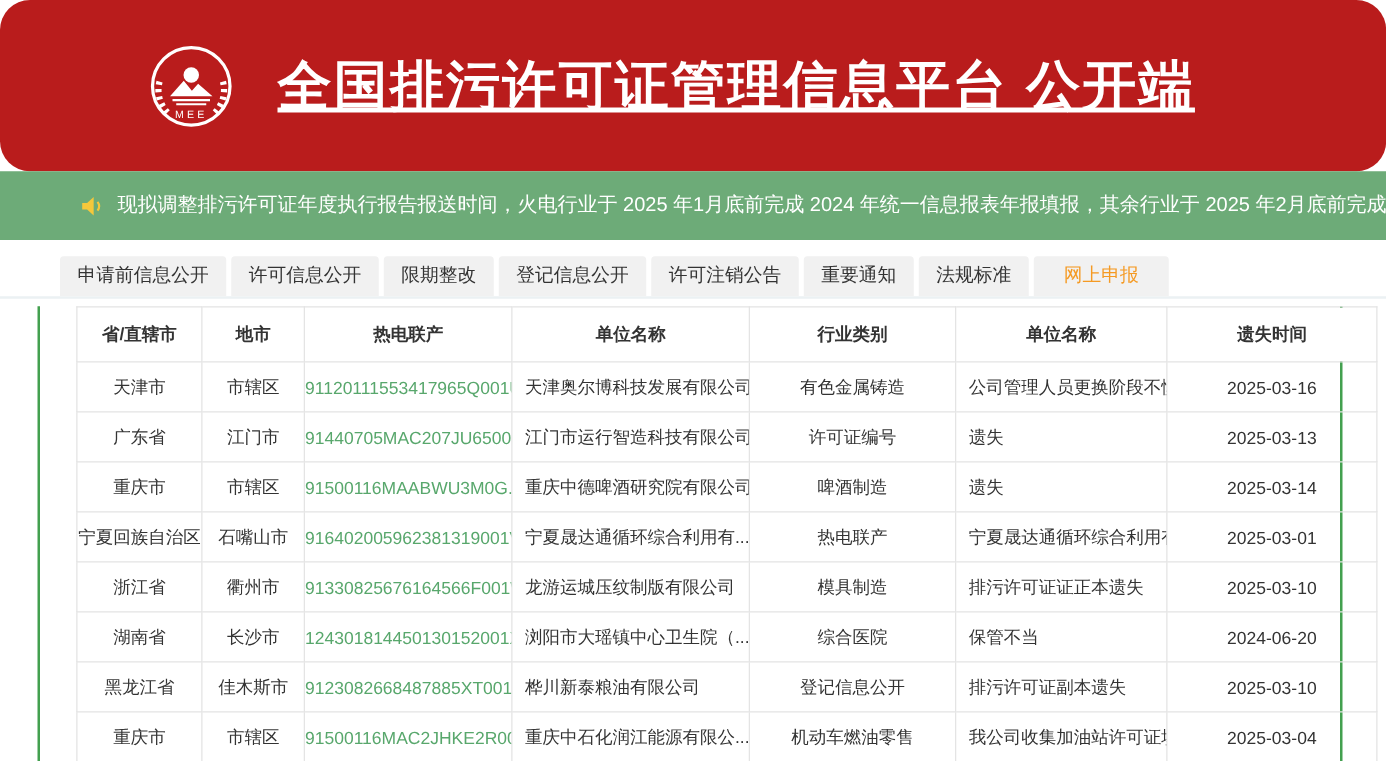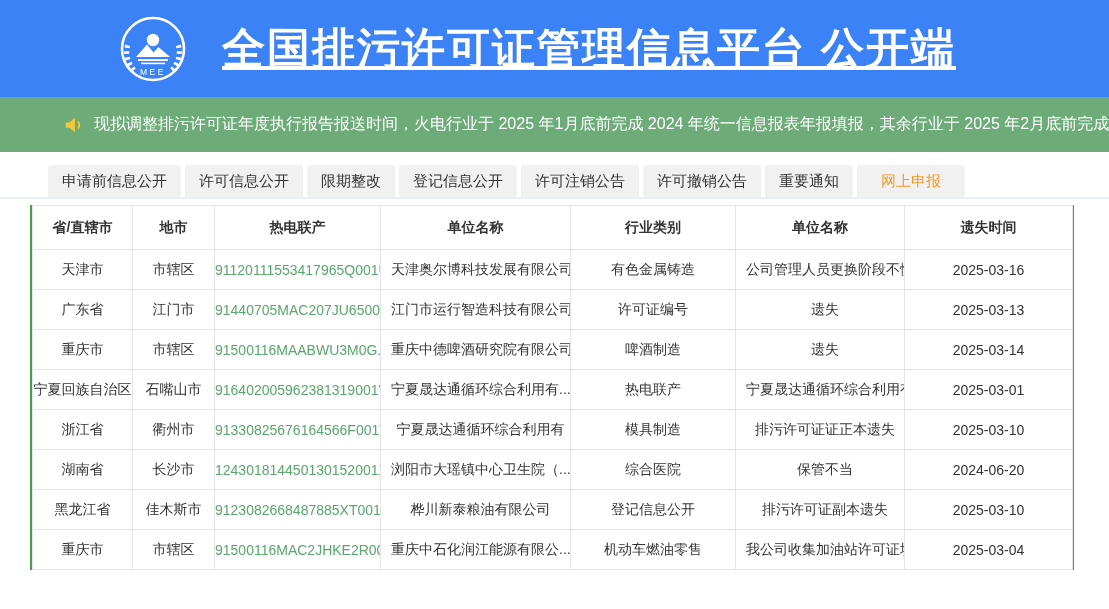--- a/index.html
+++ b/index.html
@@ -1,47 +1,47 @@
 <!DOCTYPE html>
 <html><head>
 <meta charset="utf-8">
 <style>
   * { margin:0; padding:0; box-sizing:border-box; }
   html,body { width:1109px; height:609px; overflow:hidden; background:#fff;
     font-family:"Liberation Sans","DejaVu Sans",sans-serif; }
 
   
-  .site-header { height:97px; background:#3b82f6; display:flex; align-items:center; }
+  .site-header { height:137px; background:#b91c1c; display:flex; align-items:center;border-radius:24px; }
   .header-inner { display:flex; align-items:center; margin-left:120px; }
   .logo { width:66px; height:66px; margin-right:36px; flex:none; }
   .site-title { color:#fff; font-size:43px; font-weight:bold; letter-spacing:2px; white-space:nowrap;text-decoration:underline; }
 
   
   .notice-bar { height:55px; background:#6dab78; display:flex; align-items:center;
     padding-left:64px; overflow:hidden; white-space:nowrap; }
   .speaker { flex:none; margin-right:9px; display:flex; align-items:center; }
   .notice-text { color:#fff; font-size:16px; }
 
   
   .tabs { margin-top:13px; height:34px; display:flex; align-items:flex-end; gap:4px;
     padding:0 30px 0 48px; border-bottom:2px solid #ebf1f3; }
   .tab { height:32px; line-height:32px; padding:0 14px; background:#f1f1f1; color:#333;
     font-size:15px; border-radius:3px 3px 0 0; cursor:pointer; white-space:nowrap; }
   .tab.active { background:#4c9e53; color:#fff; }
   .tab.highlight { color:#f59a23; padding:0 24px; }
 
   
   .table-wrap { margin:6px 0 0 30px; width:1044px;
-    border-left:2px solid #43a04f; border-right:2px solid #43a04f; }
+    border-left:2px solid #43a04f; border-right:2px solid #43a04f;padding-left:29px; }
   table { width:100%; border-collapse:collapse; table-layout:fixed; }
   th, td { border:1px solid #e4e4e4; font-size:14px; color:#333;
     text-align:center; white-space:nowrap; overflow:hidden; }
   th { height:44px; font-weight:bold; background:#fff; }
   td { height:40px; }
-  td.left { text-align:center; padding-left:10px; }
+  td.left { text-align:left; padding-left:10px; }
   td.link { color:#58a76c; cursor:pointer; }
   col.c1{width:100px;} col.c2{width:82px;} col.c3{width:166px;} col.c4{width:190px;}
   col.c5{width:165px;} col.c6{width:169px;} col.c7{width:168px;}
 </style>
 </head>
 <body>
 
 <header class="site-header">
   <div class="header-inner">
     <div class="logo">
@@ -69,22 +69,22 @@
   </span>
   <span class="notice-text">现拟调整排污许可证年度执行报告报送时间，火电行业于 2025 年1月底前完成 2024 年统一信息报表年报填报，其余行业于 2025 年2月底前完成 2024 年排污许可证年度执行报告填报</span>
 </div>
 
 <nav class="tabs">
   <div class="tab">申请前信息公开</div>
   <div class="tab">许可信息公开</div>
   <div class="tab">限期整改</div>
   <div class="tab">登记信息公开</div>
   <div class="tab">许可注销公告</div>
-  <div class="tab">许可撤销公告</div>
   <div class="tab">重要通知</div>
+  <div class="tab">法规标准</div>
   <div class="tab highlight">网上申报</div>
 
 </nav>
 
 <div class="table-wrap">
   <table>
     <colgroup>
       <col class="c1">
         <col class="c2">
         <col class="c3">
@@ -138,21 +138,21 @@
         <td class="link">916402005962381319001V</td>
         <td class="left">宁夏晟达通循环综合利用有...</td>
         <td>热电联产</td>
         <td class="left">宁夏晟达通循环综合利用有...</td>
         <td>2025-03-01</td>
       </tr>
       <tr>
         <td>浙江省</td>
         <td>衢州市</td>
         <td class="link">91330825676164566F001W</td>
-        <td class="left">宁夏晟达通循环综合利用有</td>
+        <td class="left">龙游运城压纹制版有限公司</td>
         <td>模具制造</td>
         <td class="left">排污许可证证正本遗失</td>
         <td>2025-03-10</td>
       </tr>
       <tr>
         <td>湖南省</td>
         <td>长沙市</td>
         <td class="link">124301814450130152001X</td>
         <td class="left">浏阳市大瑶镇中心卫生院（...</td>
         <td>综合医院</td>

